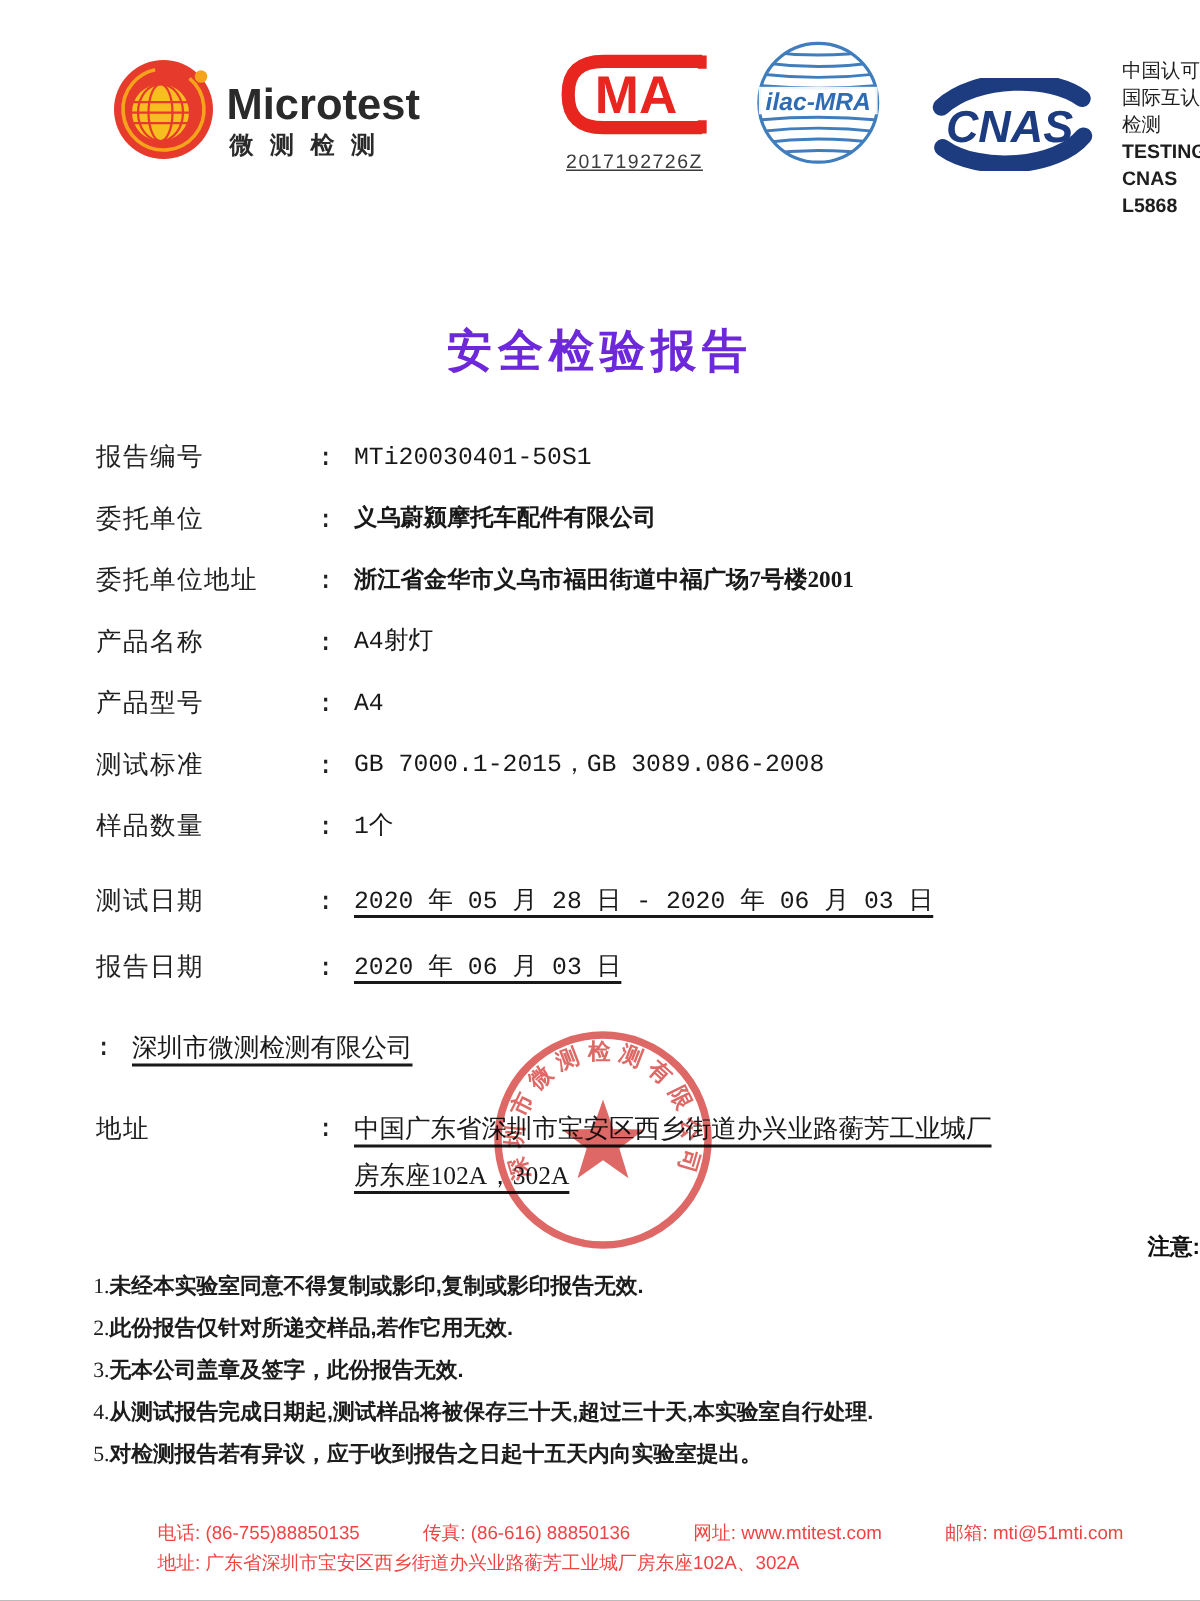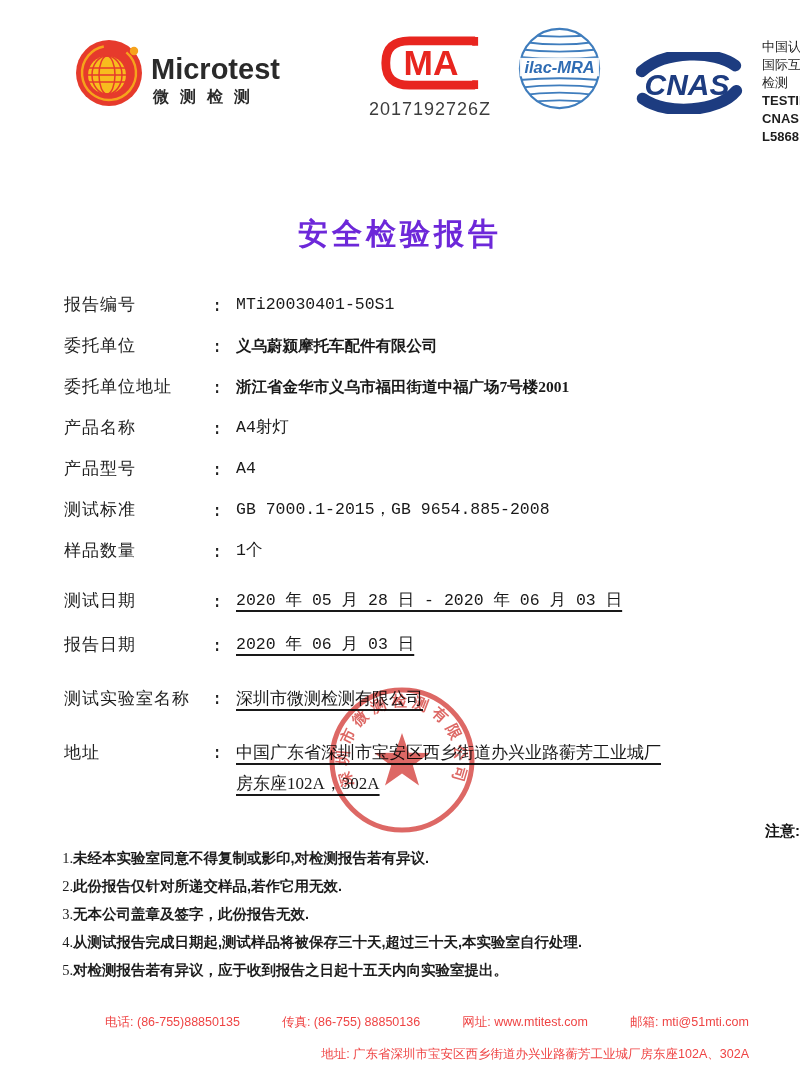--- a/index.html
+++ b/index.html
@@ -15,22 +15,23 @@
   
   .logos{
     display:flex;
     align-items:flex-start;
     padding:28px 0 0 73px;
     height:112px;
   }
   .logo-microtest{margin-top:8px;}
   .logo-cma{margin-left:36px;margin-top:4px;text-align:center;}
   .cma-number{
-    font-size:18px;color:#3c3c3c;letter-spacing:1px;margin-top:1px;
+    font-size:13px;color:#3c3c3c;letter-spacing:1px;margin-top:1px;
     font-family:"Liberation Sans","DejaVu Sans",sans-serif;
+    text-decoration:underline;
   }
   .logo-ilac{margin-left:26px;margin-top:-2px;}
   .logo-cnas{margin-left:28px;margin-top:24px;}
   .accred{
     margin-left:16px;margin-top:10px;
     font-size:13px;line-height:18px;color:#1e1e1e;
   }
   .accred .b{font-weight:bold;}
   
   .title{
@@ -107,21 +108,21 @@
   
   .footer{
     position:absolute;
     left:105px;top:1014px;
     width:644px;
     font-size:12.5px;
     color:#ef4444;
     line-height:17px;
   }
   .footer-line1{display:flex;justify-content:space-between;}
-  .footer-line2{margin-top:15px;text-align:right;}
+  .footer-line2{margin-top:3px;}
   .fitem{white-space:nowrap;}
 </style>
 </head>
 <body>
 
 <div class="page">
 
   <div class="logos">
 
     <div class="logo-microtest">
@@ -217,21 +218,21 @@
         <span class="val v-mono">A4射灯</span>
       </div>
       <div class="row">
         <span class="lbl">产品型号</span>
         <span class="colon">:</span>
         <span class="val v-mono">A4</span>
       </div>
       <div class="row">
         <span class="lbl">测试标准</span>
         <span class="colon">:</span>
-        <span class="val v-mono">GB 7000.1-2015，GB 9654.885-2008</span>
+        <span class="val v-mono">GB 7000.1-2015，GB 3089.086-2008</span>
       </div>
       <div class="row">
         <span class="lbl">样品数量</span>
         <span class="colon">:</span>
         <span class="val v-mono">1个</span>
       </div>
     </div>
 
     <div class="grp-dates">
       <div class="row">
@@ -241,21 +242,20 @@
       </div>
       <div class="row">
         <span class="lbl">报告日期</span>
         <span class="colon">:</span>
         <span class="val v-mono u">2020 年 06 月 03 日</span>
       </div>
     </div>
 
     <div class="grp-lab">
       <div class="row">
-        <span class="lbl">测试实验室名称</span>
         <span class="colon">:</span>
         <span class="val v-serif u">深圳市微测检测有限公司</span>
       </div>
       <div class="row">
         <span class="lbl">地址</span>
         <span class="colon">:</span>
         <span class="val v-serif u">中国广东省深圳市宝安区西乡街道办兴业路蘅芳工业城厂房东座102A，302A</span>
       </div>
     </div>
   </div>
@@ -268,21 +268,21 @@
     </defs>
     <text font-size="15" font-weight="bold" fill="#d9534f" letter-spacing="5">
       <textPath href="#sealArc" startOffset="50%" text-anchor="middle">深圳市微测检测有限公司</textPath>
     </text>
   </svg>
 
   <div class="notes">
     <div class="notes-heading">注意:</div>
     <div class="note-item">
       <span class="note-num">1.</span>
-      <span>未经本实验室同意不得复制或影印,对检测报告若有异议.</span>
+      <span>未经本实验室同意不得复制或影印,复制或影印报告无效.</span>
     </div>
     <div class="note-item">
       <span class="note-num">2.</span>
       <span>此份报告仅针对所递交样品,若作它用无效.</span>
     </div>
     <div class="note-item">
       <span class="note-num">3.</span>
       <span>无本公司盖章及签字，此份报告无效.</span>
     </div>
     <div class="note-item">
@@ -296,21 +296,21 @@
   </div>
 
   <div class="footer">
     <div class="footer-line1">
       <span class="fitem">
         <span>电话:</span>
         <span>(86-755)88850135</span>
       </span>
       <span class="fitem">
         <span>传真:</span>
-        <span>(86-755) 88850136</span>
+        <span>(86-616) 88850136</span>
       </span>
       <span class="fitem">
         <span>网址:</span>
         <span>www.mtitest.com</span>
       </span>
       <span class="fitem">
         <span>邮箱:</span>
         <span>mti@51mti.com</span>
       </span>
     </div>

